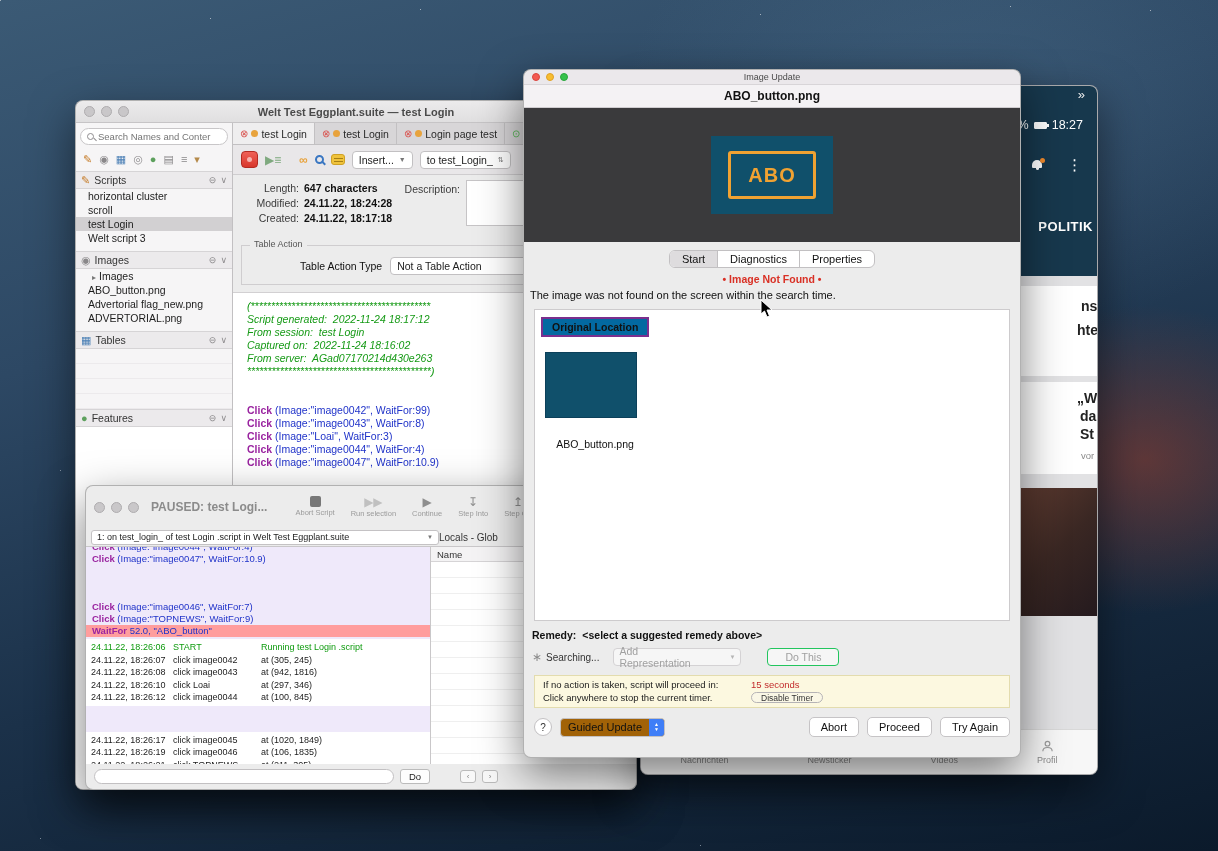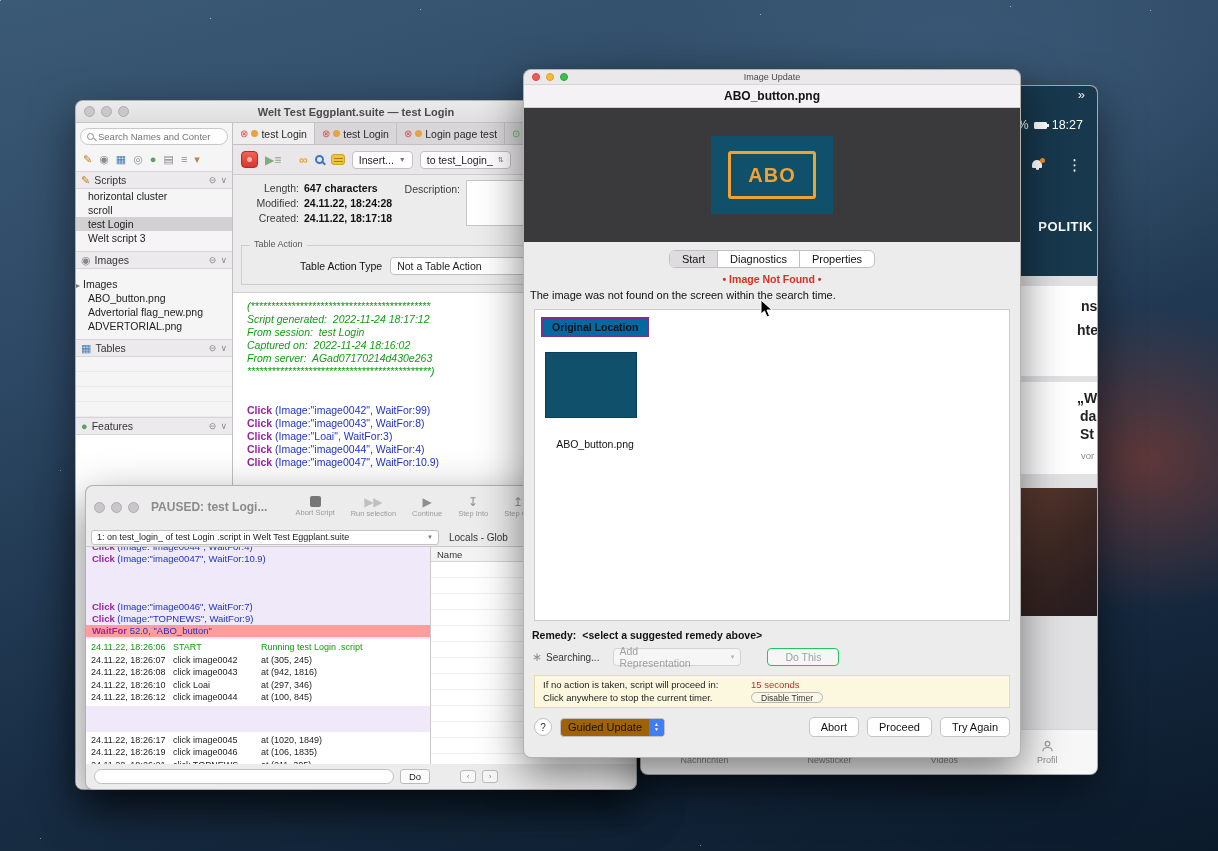--- a/index.html
+++ b/index.html
@@ -35,21 +35,21 @@
   .search-field input { border:none; outline:none; width:115px; font-size:9.5px; color:#333; background:transparent; font-family:"Liberation Sans",sans-serif; }
   .mag { width:7px; height:7px; border:1.4px solid #8f8d8f; border-radius:50%; position:relative; flex:none; }
   .mag::after { content:''; position:absolute; width:4px; height:1.4px; background:#8f8d8f; right:-3.5px; bottom:-1.5px; transform:rotate(45deg); }
   .icon-row { height:23px; display:flex; align-items:center; gap:7px; padding:0 7px; }
   .tiny-ic { font-size:11px; line-height:1; color:#8a888a; }
   .side-header { height:18px; display:flex; align-items:center; background:#eceaec; border-top:1px solid #d6d4d6; border-bottom:1px solid #d6d4d6; padding:0 5px; gap:4px; }
   .side-header .sh-title { flex:1; font-size:10.5px; color:#333; }
   .side-header .sh-ctl { font-size:9px; color:#8d8b8d; }
   .side-item { height:14px; line-height:14px; font-size:10.5px; color:#1c1c1c; padding-left:12px; white-space:nowrap; overflow:hidden; }
   .side-item.selected { background:#d2d0d2; }
-  .side-item.root { padding-left:0; color:#1c1c1c;margin-top:8px; }
+  .side-item.root { padding-left:16px; color:#1c1c1c; }
   .disc { color:#777; font-size:8px; margin-right:3px; }
   .empty-row { height:15px; border-bottom:1px solid #eceaec; }
   .mw-right { flex:1; display:flex; flex-direction:column; background:#ececec; min-width:0; }
   .tabstrip { height:22px; display:flex; background:#d8d6d8; border-bottom:1px solid #c2c0c2; overflow:hidden; }
   .tab { display:flex; align-items:center; gap:3px; padding:0 7px; font-size:10.5px; color:#2b2b2b; border-right:1px solid #c2c0c2; background:#d8d6d8; white-space:nowrap; }
   .tab.active { background:#efeeef; }
   .tclose { color:#d9534f; font-size:10px; }
   .tdot { width:7px; height:7px; border-radius:50%; background:#e8a33d; flex:none; }
   .tab.green .tdot { background:#58b957; }
   .mwtoolbar { height:30px; display:flex; align-items:center; gap:7px; padding:0 8px; background:#e9e7e9; border-bottom:1px solid #cfcdcf; }
@@ -82,21 +82,21 @@
   .blank { height:13px; }
 
   
   .pw { left:85px; top:485px; width:552px; height:305px; background:#ececec; z-index:2; overflow:hidden; display:flex; flex-direction:column; }
   .pw-top { height:42px; display:flex; align-items:center; padding:0 8px 0 0; flex:none; }
   .pw-title { margin-left:12px; font-size:12px; font-weight:bold; color:#8b8b8b; white-space:nowrap; }
   .pw-tools { display:flex; gap:16px; margin-left:28px; }
   .tbtn { display:flex; flex-direction:column; align-items:center; gap:1px; font-size:7.5px; color:#9b9b9b; }
   .tbtn .ic { font-size:12px; color:#8e8e8e; line-height:12px; }
   .tbtn .ic.sq { width:11px; height:11px; background:#777; border-radius:2px; }
-  .pw-context { height:18px; display:flex; align-items:center; padding:0 5px; gap:10px; flex:none; }
+  .pw-context { height:18px; display:flex; align-items:center; padding:0 5px; flex:none; }
   .ctx-popup { width:348px; height:15px; background:#fff; border:1px solid #c4c2c4; border-radius:3px; display:flex; align-items:center; justify-content:space-between; padding:0 5px; font-size:9px; color:#222; white-space:nowrap; overflow:hidden; }
   .ctx-popup .chev { font-size:6px; color:#777; }
   .locals-label { font-size:10px; color:#333; }
   .pw-body { display:flex; flex:1; border-top:1px solid #c9c7c9; min-height:0; }
   .pw-left { width:345px; border-right:1px solid #c9c7c9; background:#fff; display:flex; flex-direction:column; overflow:hidden; }
   .pw-code { background:#efe9fa; padding:0 0 2px 6px; font-size:9.5px; line-height:12px; overflow:hidden; flex:none; }
   .pw-code .clip { margin-top:-6px; }
   .hl { background:#FF9D9D; margin-left:-6px; padding-left:6px; }
   .pw-log { padding:2px 0 2px 5px; font-size:9px; line-height:12.5px; background:#fff; flex:none; }
   .logrow { display:flex; white-space:nowrap; color:#1c1c1c; }

